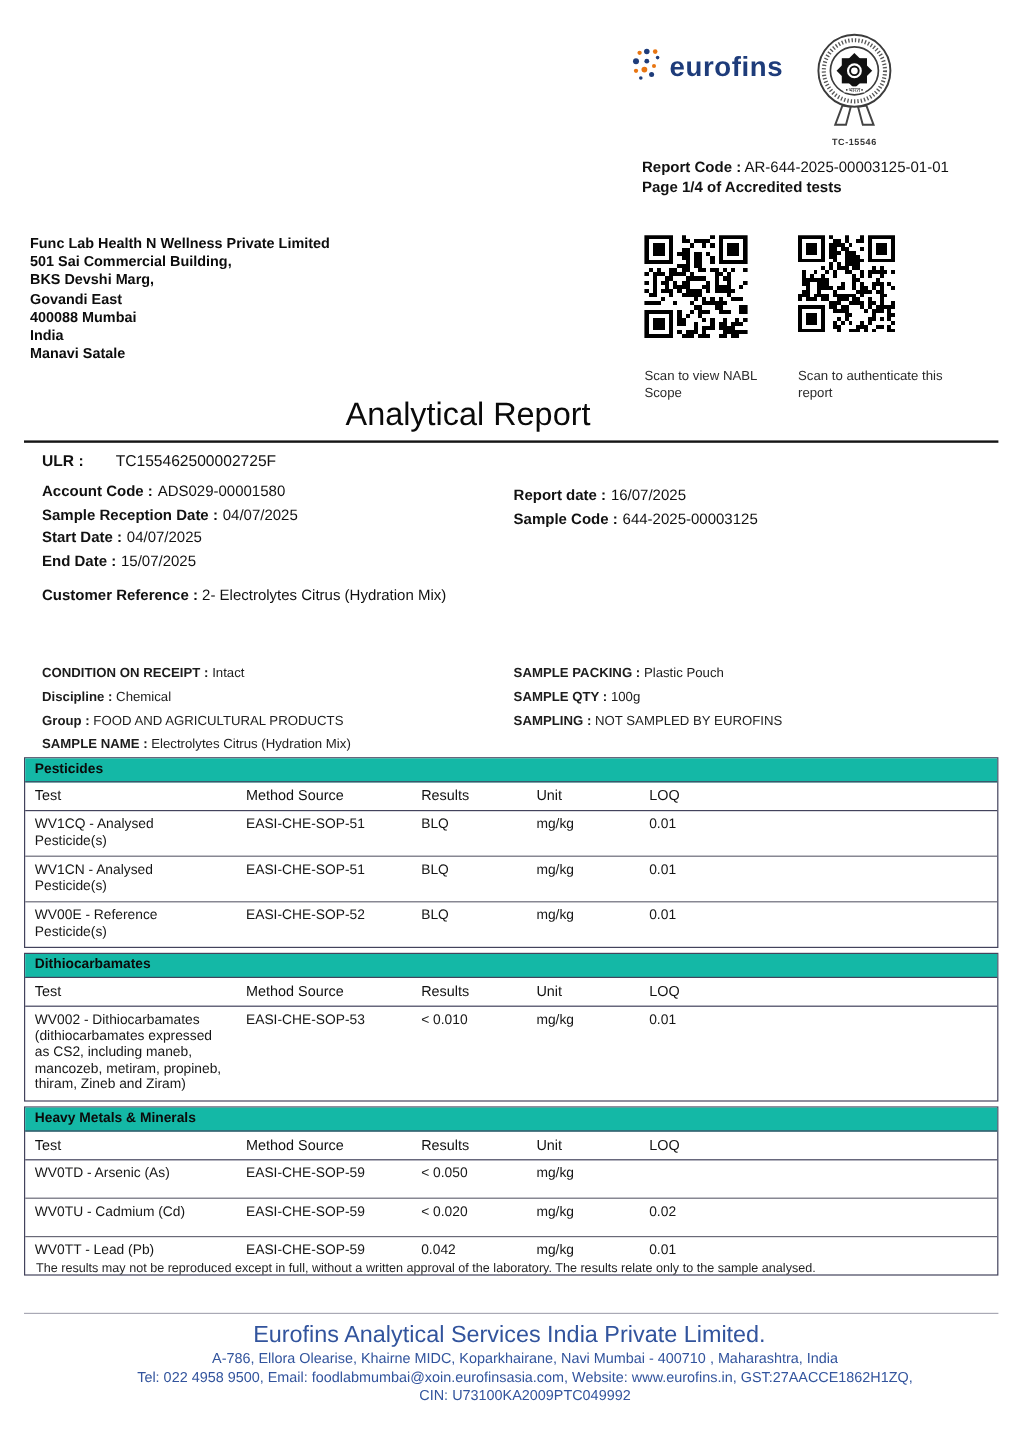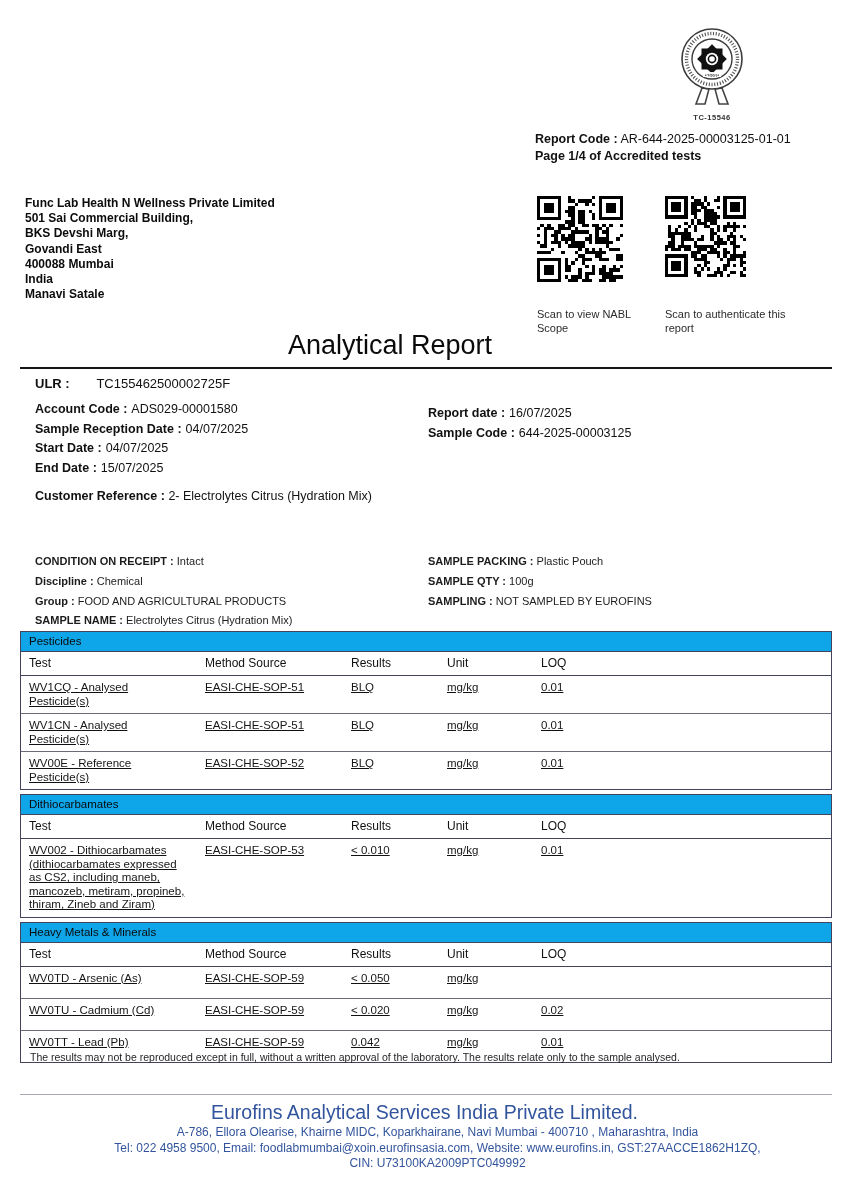--- a/index.html
+++ b/index.html
@@ -36,42 +36,60 @@
   .info-right{left:428px;top:404px;}
   .custref{left:35px;top:489px;font-size:12.5px;}
 
   .sv{font-size:11px;line-height:19.8px;color:#1c1c1c;}
   .sample-left{left:35px;top:552px;}
   .sample-right{left:428px;top:552px;}
 
   
   .tables{left:20px;top:631px;width:812px;}
   .tsec{border:1.5px solid #43435c;margin-bottom:4px;}
-  .tsec-title{background:#0ea5e9;border-bottom:1.5px solid #43435c;padding:3px 8px 4px 8px;
-              font-size:11.5px;font-weight:normal;color:#0a0a0a;}
+  .tsec-title{background:#14b8a6;border-bottom:1.5px solid #43435c;padding:3px 8px 4px 8px;
+              font-size:11.5px;font-weight:bold;color:#0a0a0a;}
   .tgrid{display:grid;grid-template-columns:176px 146px 96px 94px 1fr;}
   .thead{border-bottom:1.5px solid #43435c;}
   .thead .hcell{font-size:12px;font-weight:normal;padding:4px 8px 5px 8px;}
   .trow{border-bottom:1px solid #6a6a78;}
   .trow:last-child{border-bottom:none;}
   .trow .cell{font-size:11.5px;padding:5px 8px;min-height:21px;line-height:13.5px;color:#161616;}
-  .trow{min-height:30px;text-decoration:underline;}
+  .trow{min-height:30px;}
 
   .disclaimer{left:30px;top:1051px;width:790px;font-size:10.5px;color:#1f1f1f;}
 
   .footer-rule{left:20px;top:1094px;width:812px;height:1px;background:#a9a9b5;}
   .footer{left:0;top:1100px;width:849px;text-align:center;color:#32549d;}
   .footer-title{font-size:19.5px;line-height:25px;}
   .footer-line{font-size:12px;line-height:15.5px;padding-left:26px;}
 </style>
 </head>
 <body>
 
 <div class="page">
 
+  <div class="abs logo">
+    <span>
+      <svg width="26" height="30" viewBox="0 0 26 30">
+        <circle cx="13" cy="5" r="2.3" fill="#1e3c7a"></circle>
+        <circle cx="7" cy="6" r="1.8" fill="#e87511"></circle>
+        <circle cx="20" cy="5" r="1.9" fill="#e87511"></circle>
+        <circle cx="4" cy="13" r="2.5" fill="#1e3c7a"></circle>
+        <circle cx="22" cy="10" r="1.5" fill="#1e3c7a"></circle>
+        <circle cx="13" cy="13" r="2.0" fill="#1e3c7a"></circle>
+        <circle cx="19" cy="17" r="1.7" fill="#e87511"></circle>
+        <circle cx="11" cy="20" r="2.4" fill="#e87511"></circle>
+        <circle cx="4" cy="21" r="1.8" fill="#e87511"></circle>
+        <circle cx="17" cy="24" r="2.1" fill="#1e3c7a"></circle>
+        <circle cx="8" cy="27" r="1.5" fill="#1e3c7a"></circle>
+      </svg>
+    </span>
+    <span class="logo-word">eurofins</span>
+  </div>
 
   <div class="abs seal">
     <span>
       <svg width="80" height="82" viewBox="0 0 80 82">
         <path d="M30 62 L24 78 L33 78 L37 63 Z" fill="none" stroke="#444" stroke-width="1.6"></path>
         <path d="M50 62 L56 78 L47 78 L43 63 Z" fill="none" stroke="#444" stroke-width="1.6"></path>
         <circle cx="40" cy="33" r="30" fill="#fff" stroke="#3c3c3c" stroke-width="1.6"></circle>
         <circle cx="40" cy="33" r="25.5" fill="none" stroke="#555" stroke-width="3.4" stroke-dasharray="1.1 1.7"></circle>
         <circle cx="40" cy="33" r="20" fill="none" stroke="#3c3c3c" stroke-width="1.4"></circle>
         <g transform="translate(40 33)">

